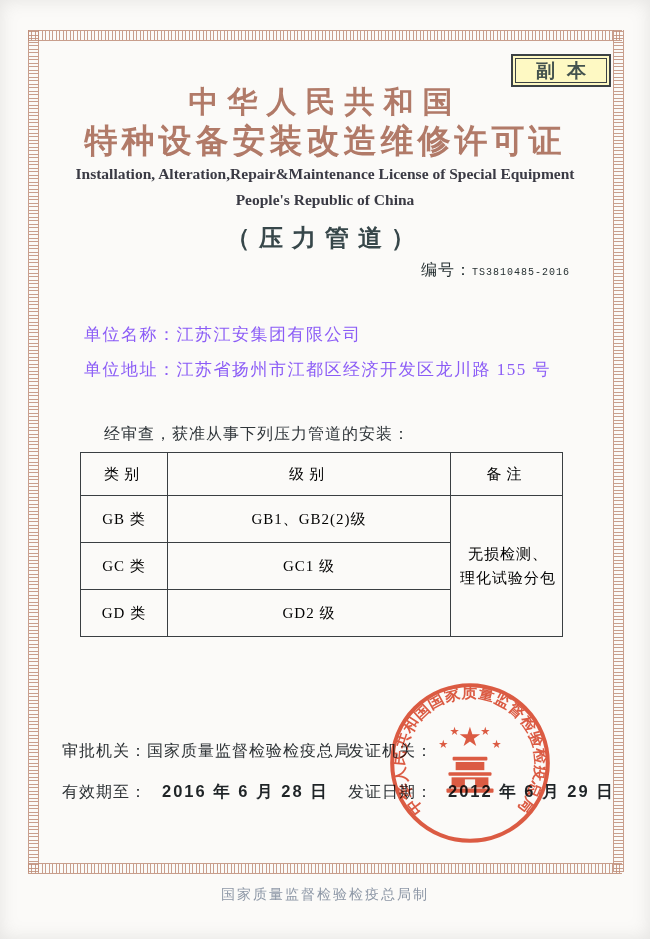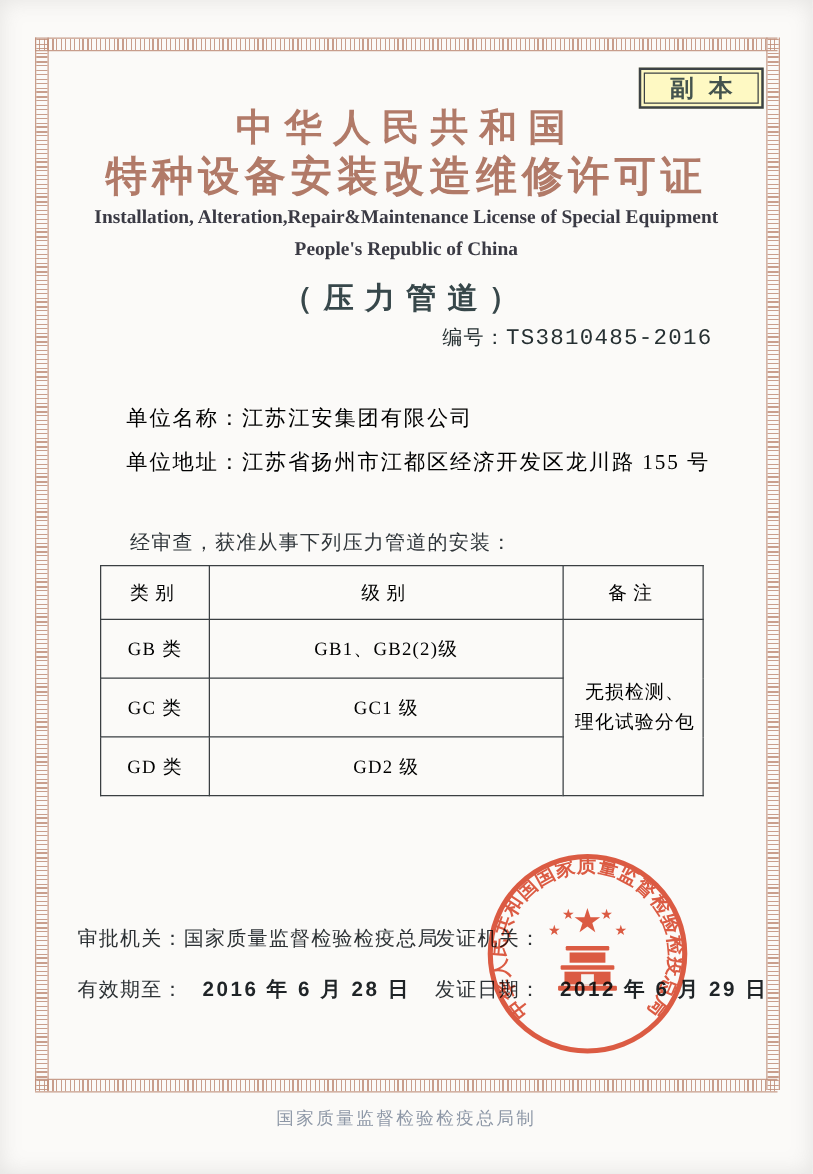--- a/index.html
+++ b/index.html
@@ -64,24 +64,24 @@
   .center{position:absolute;left:0;width:650px;text-align:center;}
   .title-zh1{top:82px;font-size:30px;font-weight:bold;color:var(--title);letter-spacing:9px;}
   .title-zh2{top:119px;font-size:33px;font-weight:bold;color:var(--title);letter-spacing:4px;}
   .title-en1{top:165px;font-size:15.5px;font-weight:bold;color:#3a3a44;}
   .title-en2{top:191px;font-size:15.5px;font-weight:bold;color:#3a3a44;}
   .category{top:222px;font-size:24px;font-weight:bold;color:#37474a;letter-spacing:9px;}
   .license-no{
     position:absolute;top:260px;right:80px;font-size:16px;color:#263032;
     letter-spacing:1px;
   }
-  .license-no .num{font-family:"Liberation Mono", monospace;font-size:18px;}
-
-  
-  .info-line{position:absolute;left:101px;font-size:17px;color:#000000;letter-spacing:1.5px;}
+  .license-no .num{font-family:"Liberation Mono", monospace;font-size:10px;}
+
+  
+  .info-line{position:absolute;left:84px;font-size:17px;color:#8b5cf6;letter-spacing:1.5px;}
   .company-name{top:323px;}
   .company-addr{top:358px;}
   .note-line{position:absolute;left:104px;top:424px;font-size:16px;color:#30363a;letter-spacing:1px;}
 
   
   table.scope{
     position:absolute;left:80px;top:452px;width:482px;
     border-collapse:collapse;table-layout:fixed;
     font-size:15px;color:#000000;
   }

